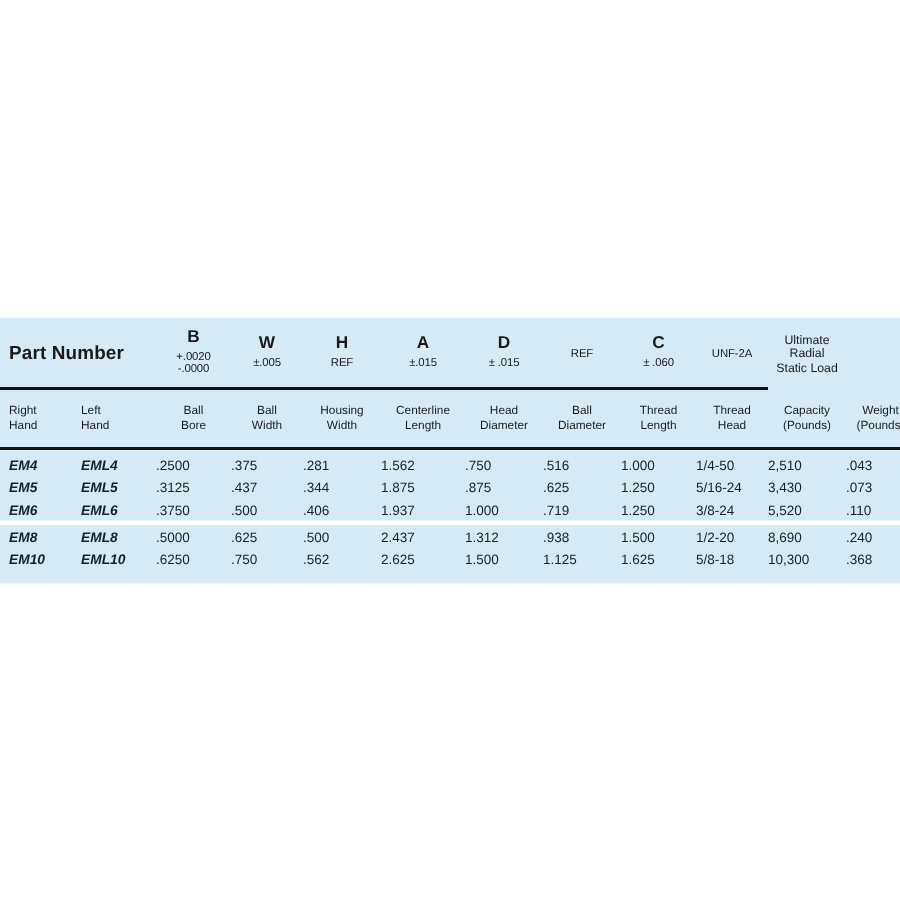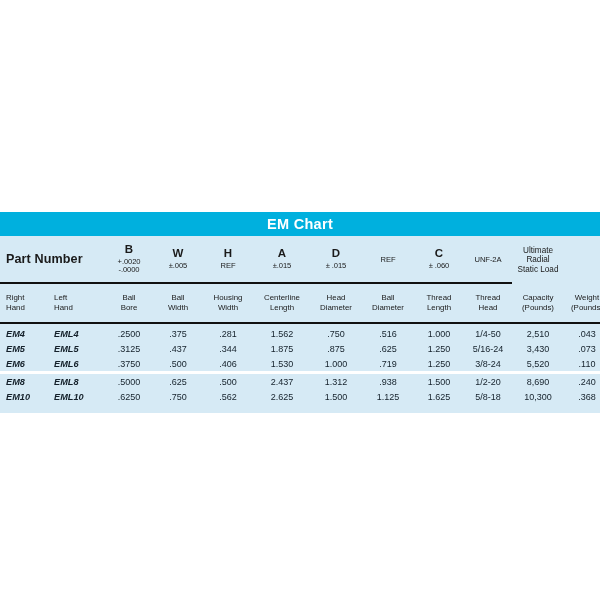--- a/index.html
+++ b/index.html
@@ -123,21 +123,20 @@
     padding-left: 6px;
   }
   .hdr2 .l2 { display: block; }
 
   
   .rule-row2 .rule-line { height: 2px; background: #111111; }
 
   
   tr.data td {
     height: 15px;
-    text-align: center;
     font-size: 9px;
     color: #14202a;
   }
   tr.data td.pn {
     text-align: left;
     padding-left: 6px;
     font-weight: bold;
     font-size: 9.2px;
     font-style: italic;
   }
@@ -153,23 +152,20 @@
     height: 9px;
     background: #d6eaf5;
     width: 600px;
   }
 </style>
 </head>
 <body>
 
 <div id="chart-wrap">
 
-  <div class="title-bar">
-    <span>EM Chart</span>
-  </div>
 
   <table class="em">
     <colgroup>
       <col class="c-rh">
         <col class="c-lh">
         <col class="c-b">
         <col class="c-w">
       <col class="c-h">
         <col class="c-a">
         <col class="c-d">
@@ -329,21 +325,21 @@
       <td>3,430</td>
       <td>.073</td>
     </tr>
 
     <tr class="data">
       <td class="pn">EM6</td>
       <td class="pn">EML6</td>
       <td>.3750</td>
       <td>.500</td>
       <td>.406</td>
-      <td>1.530</td>
+      <td>1.937</td>
       <td>1.000</td>
       <td>.719</td>
       <td>1.250</td>
       <td>3/8-24</td>
       <td>5,520</td>
       <td>.110</td>
     </tr>
 
     <tr class="data band-break">
       <td class="pn">EM8</td>

